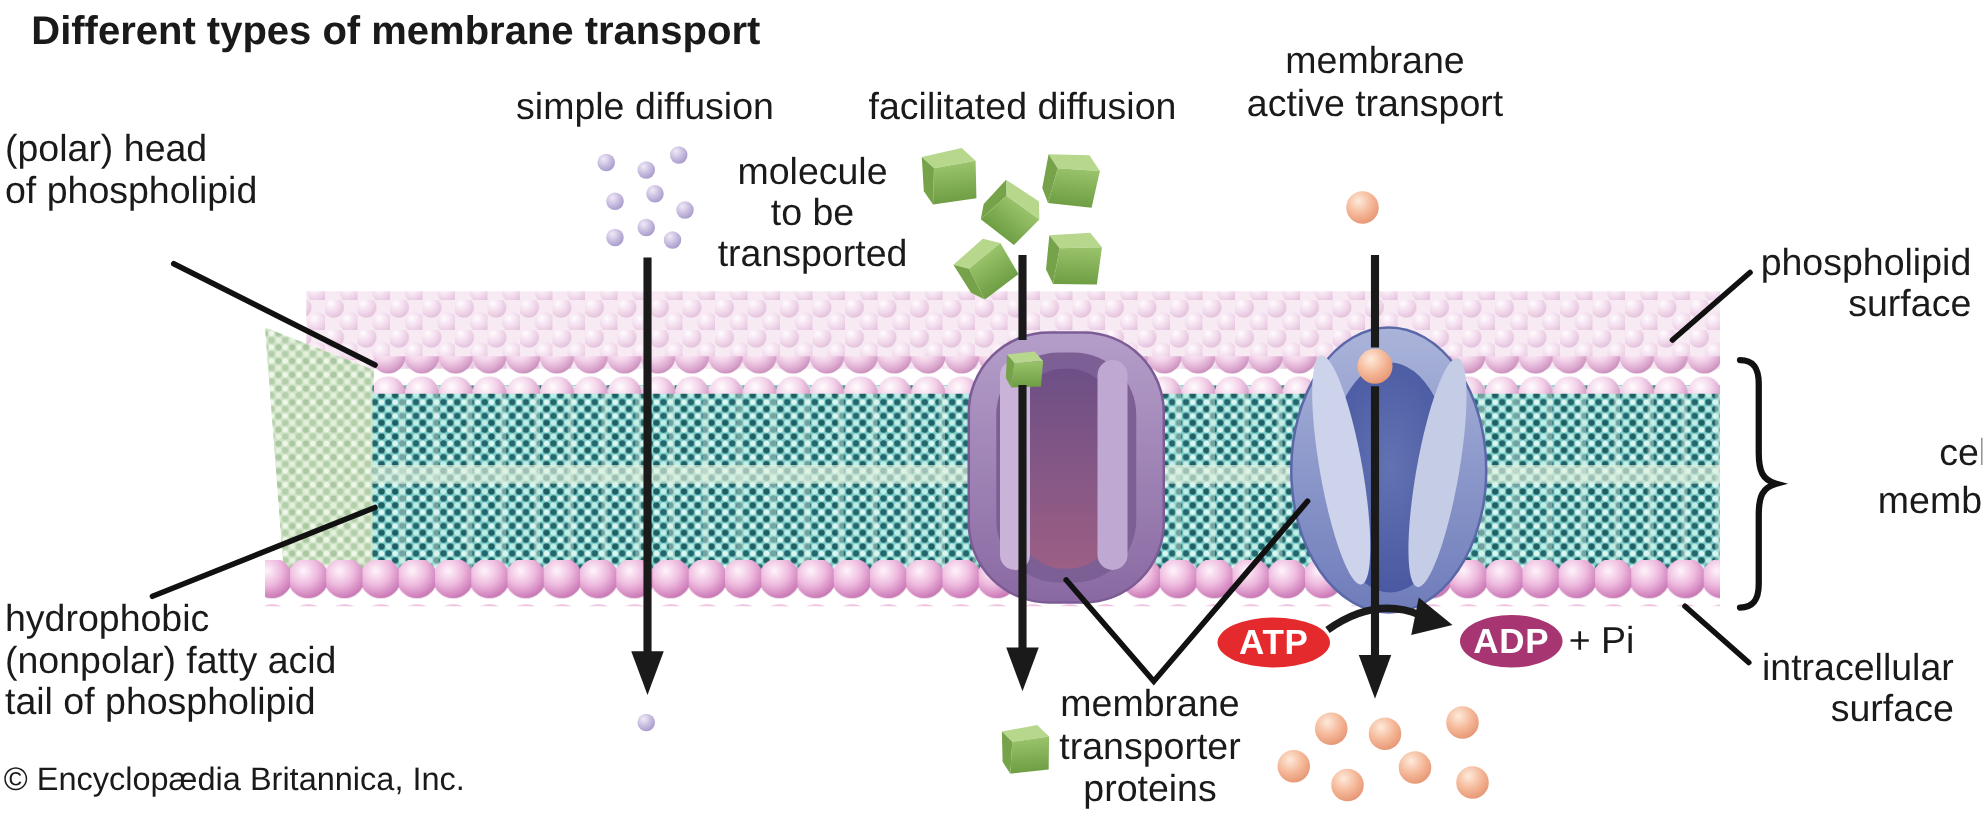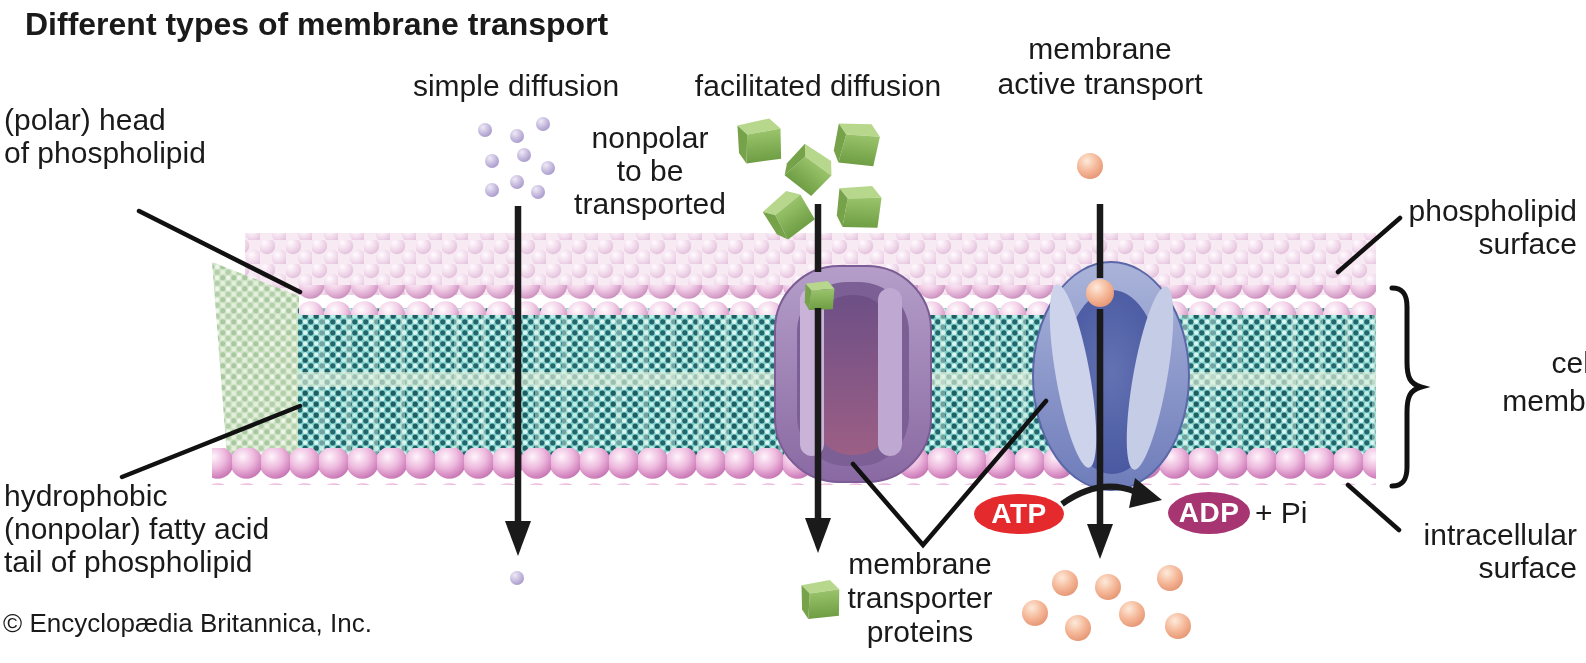--- a/index.html
+++ b/index.html
@@ -200,21 +200,21 @@
   <div id="title">Different types of membrane transport</div>
 
   <div class="lbl" style="left:4px;top:103px;">
     <span>(polar) head</span>
     <span>of phospholipid</span>
   </div>
 
   <div class="lbl ctr" style="left:516px;top:69px;">simple diffusion</div>
 
   <div class="lbl ctr" style="left:650px;top:121px;">
-    <span>nonpolar</span>
+    <span>molecule</span>
     <span>to be</span>
     <span>transported</span>
   </div>
 
   <div class="lbl ctr" style="left:818px;top:69px;">facilitated diffusion</div>
 
   <div class="lbl ctr" style="left:1100px;top:31px;line-height:35px;">
     <span>membrane</span>
     <span>active transport</span>
   </div>
@@ -223,21 +223,21 @@
   <div class="lbl rgt" style="right:9px;top:194px;">
     <span>phospholipid</span>
     <span>surface</span>
   </div>
 
   <div class="lbl ctr" style="left:1574px;top:344px;line-height:38px;">
     <span>cell</span>
     <span>membrane</span>
   </div>
 
-  <div class="lbl rgt" style="right:9px;top:518px;">
+  <div class="lbl rgt" style="right:23px;top:518px;">
     <span>intracellular</span>
     <span>surface</span>
   </div>
 
   <div class="lbl ctr" style="left:920px;top:547px;line-height:34px;">
     <span>membrane</span>
     <span>transporter</span>
     <span>proteins</span>
   </div>
 

